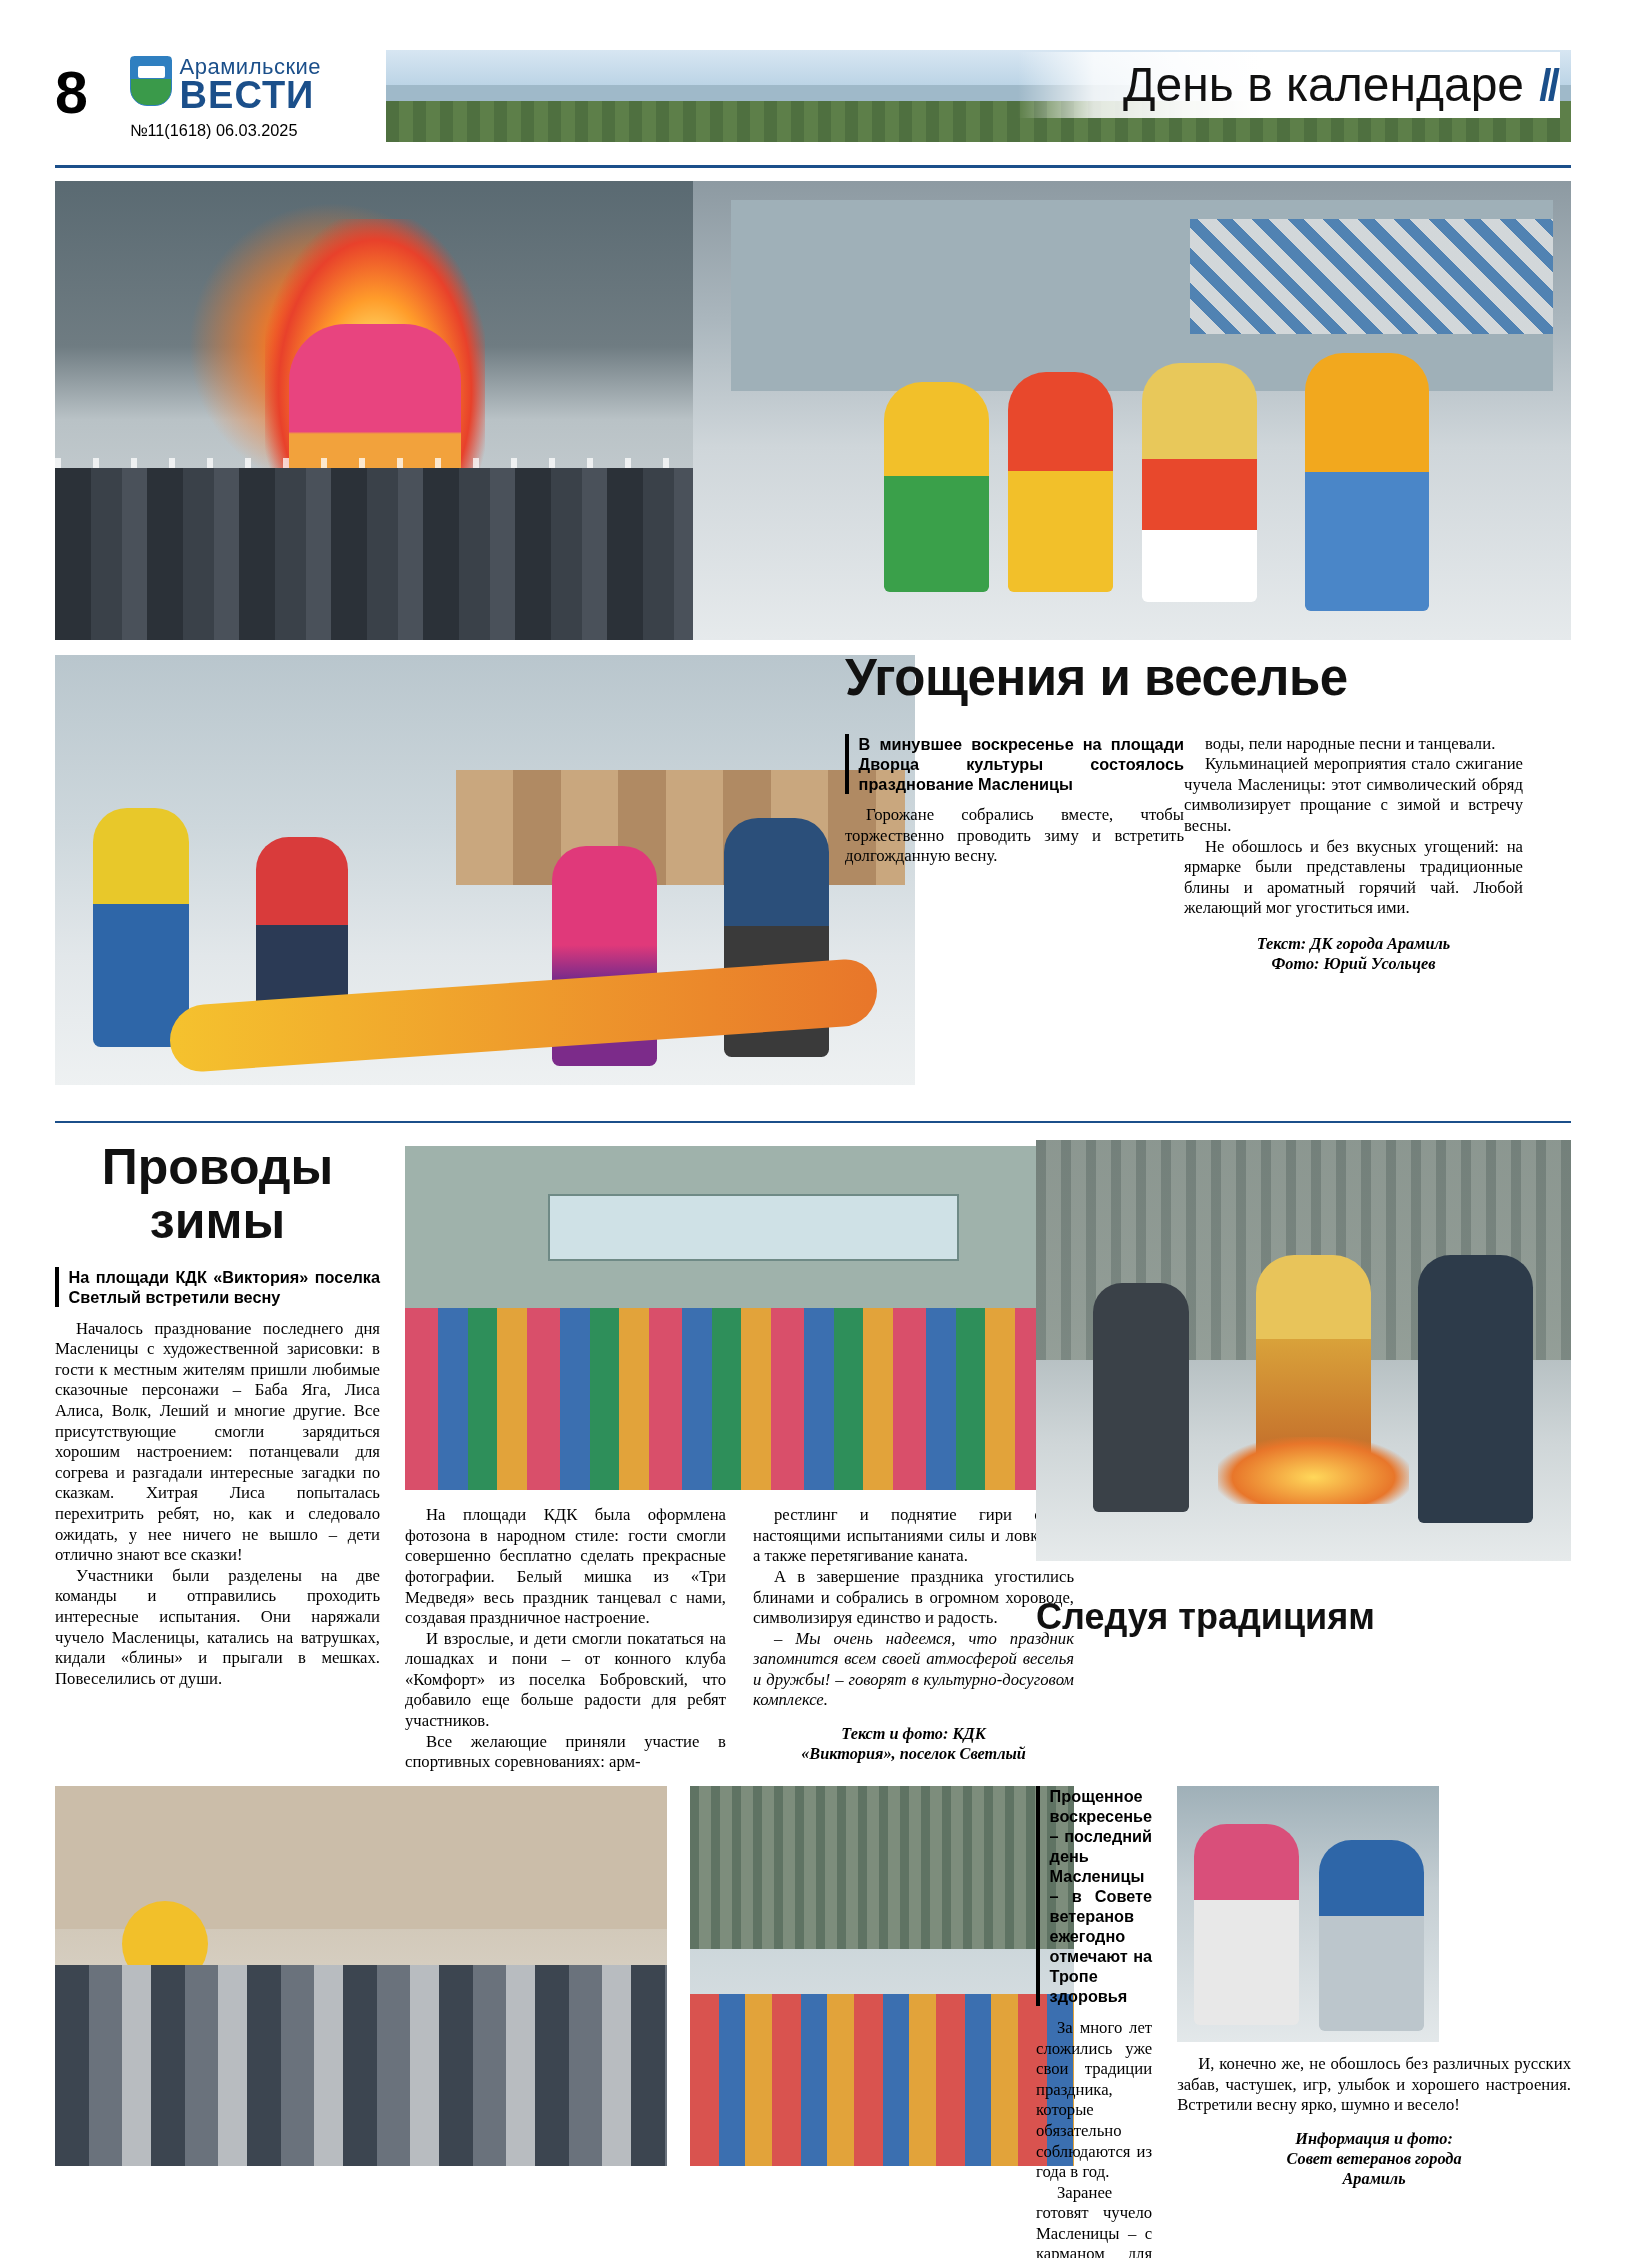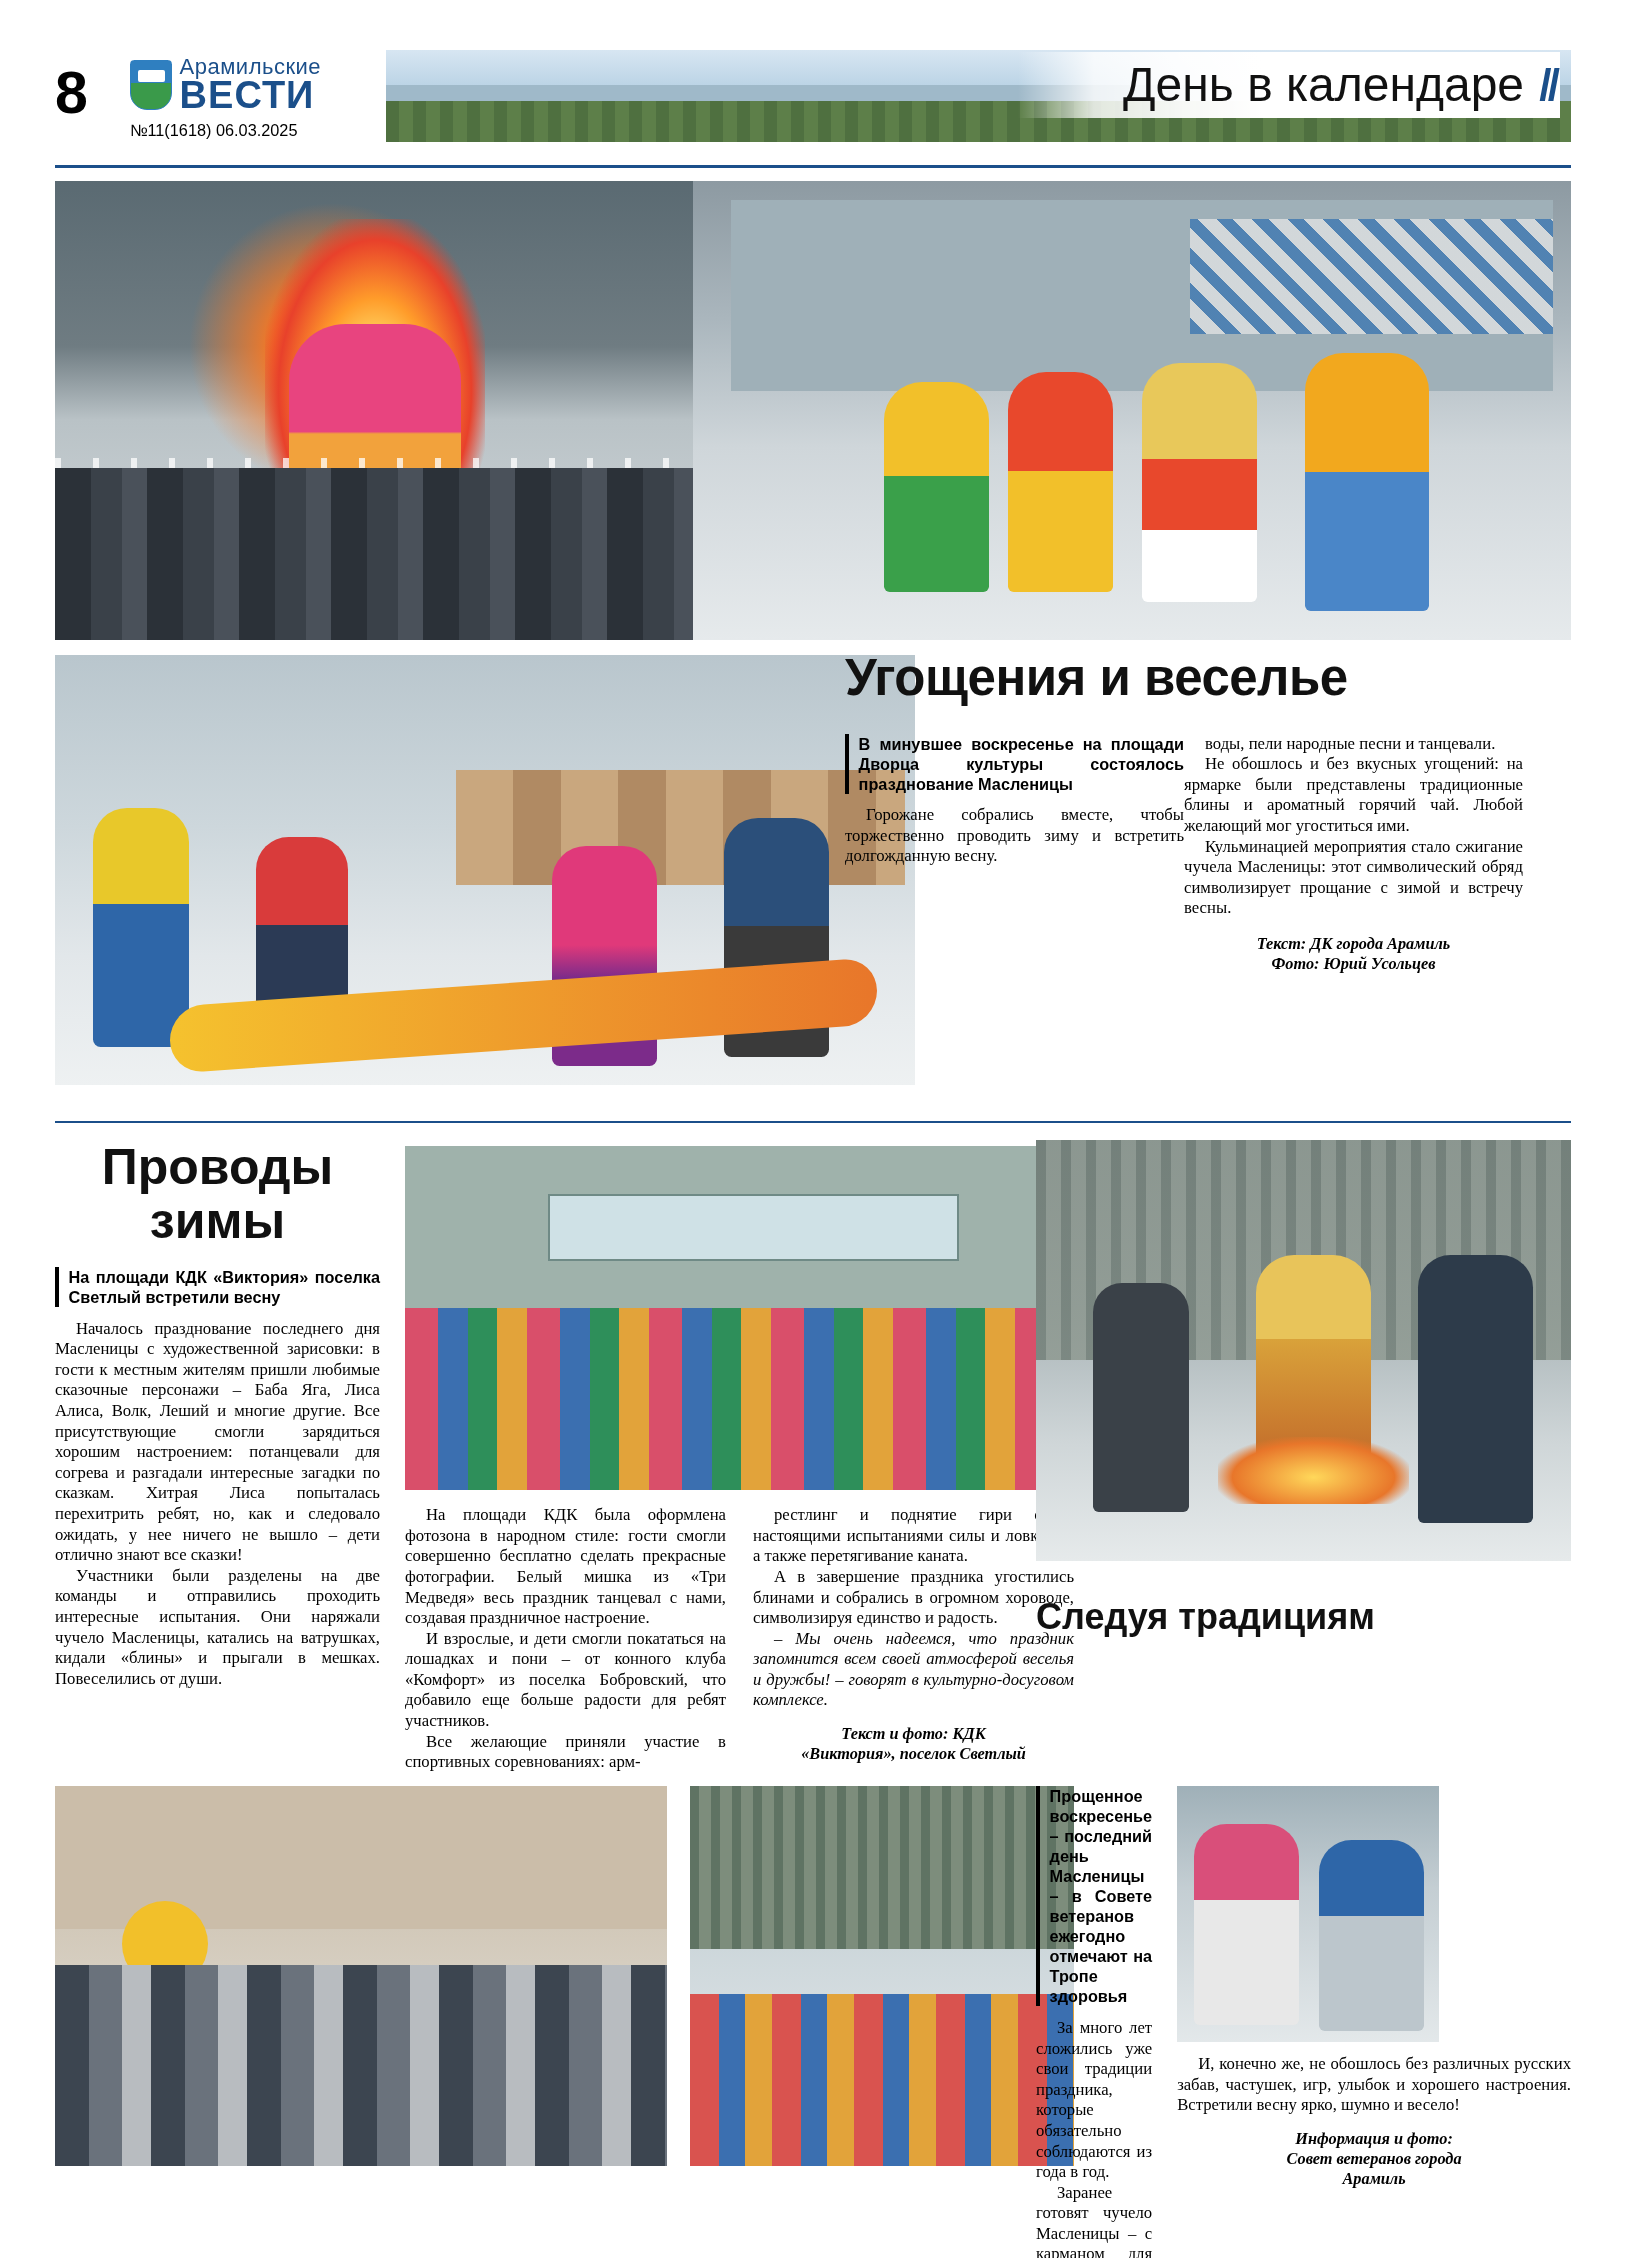--- a/index.html
+++ b/index.html
@@ -30,21 +30,21 @@
     font-size:59px;
     line-height:69px;
     width:75px;
     padding-top:13.4px;
     text-align:left;
   }
   .masthead {
     width:239px;
     padding-top:9.6px;
   }
-  .masthead-row { display:flex; align-items:center; gap:7.6px; }
+  .masthead-row { display:flex; gap:7.6px; }
   .logo-badge {
     width:42px; height:50px;
     background:linear-gradient(180deg,#2f7fc0 0%, #2f7fc0 46%, #3a9a4a 46%, #3a9a4a 100%);
     border:1.9px solid #2f7fc0;
     border-radius:3.8px 3.8px 17px 17px;
     position:relative;
     flex:0 0 auto;
   }
   .logo-badge:after{
     content:"";
@@ -257,22 +257,22 @@
 
     <div class="art1">
       <h2 class="title" id="title-ugoshcheniya">Угощения и веселье</h2>
       <div class="art1-cols">
         <div class="art1-col">
           <p class="lead">В минувшее воскресенье на площади Дворца культуры состоялось празднование Масленицы</p>
           <p class="body-text" style="margin-top:11.5px">Горожане собрались вместе, чтобы торжественно проводить зиму и встретить долгожданную весну.</p>
         </div>
         <div class="art1-col">
           <p class="body-text">воды, пели народные песни и танцевали.</p>
+          <p class="body-text">Кульминацией мероприятия стало сжигание чучела Масленицы: этот символический обряд символизирует прощание с зимой и встречу весны.</p>
           <p class="body-text">Не обошлось и без вкусных угощений: на ярмарке были представлены традиционные блины и ароматный горячий чай. Любой желающий мог угоститься ими.</p>
-          <p class="body-text">Кульминацией мероприятия стало сжигание чучела Масленицы: этот символический обряд символизирует прощание с зимой и встречу весны.</p>
           <p class="sig" style="margin-top:15.3px">Текст: ДК города Арамиль</p>
           <p class="sig">Фото: Юрий Усольцев</p>
         </div>
       </div>
     </div>
   </div>
 
   <div class="hr-thin"></div>
 
   <div class="b3">

